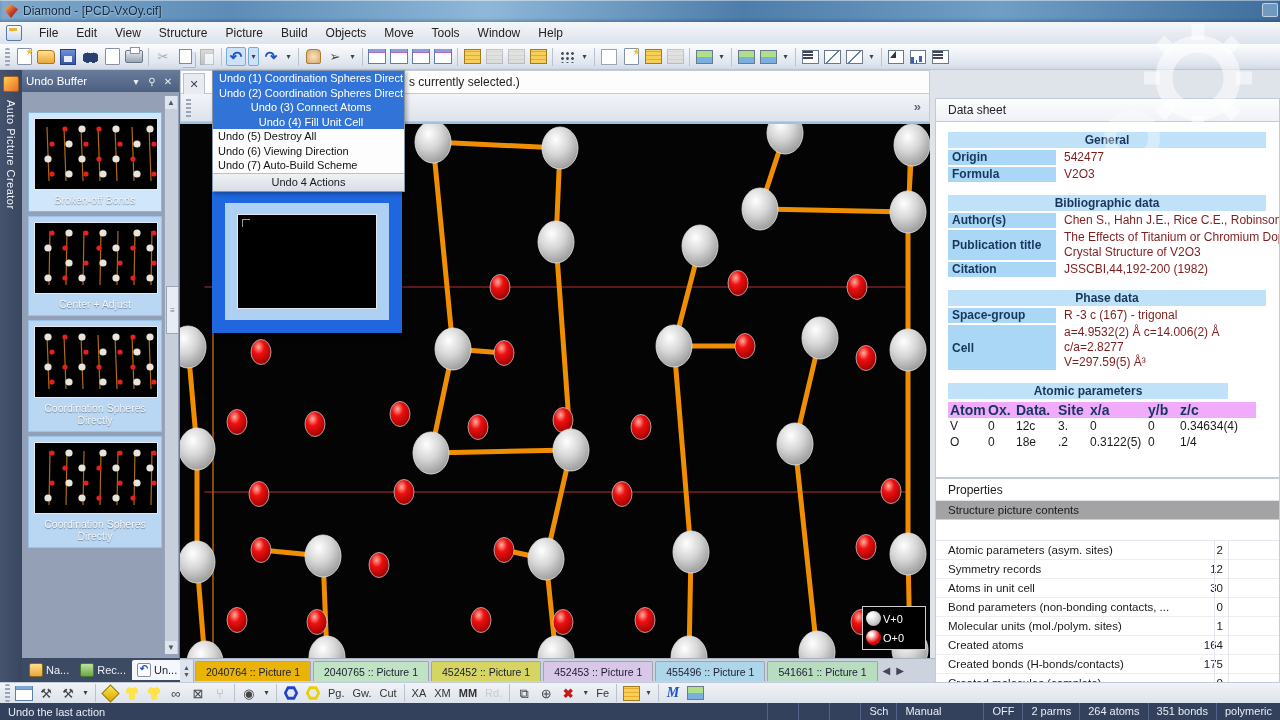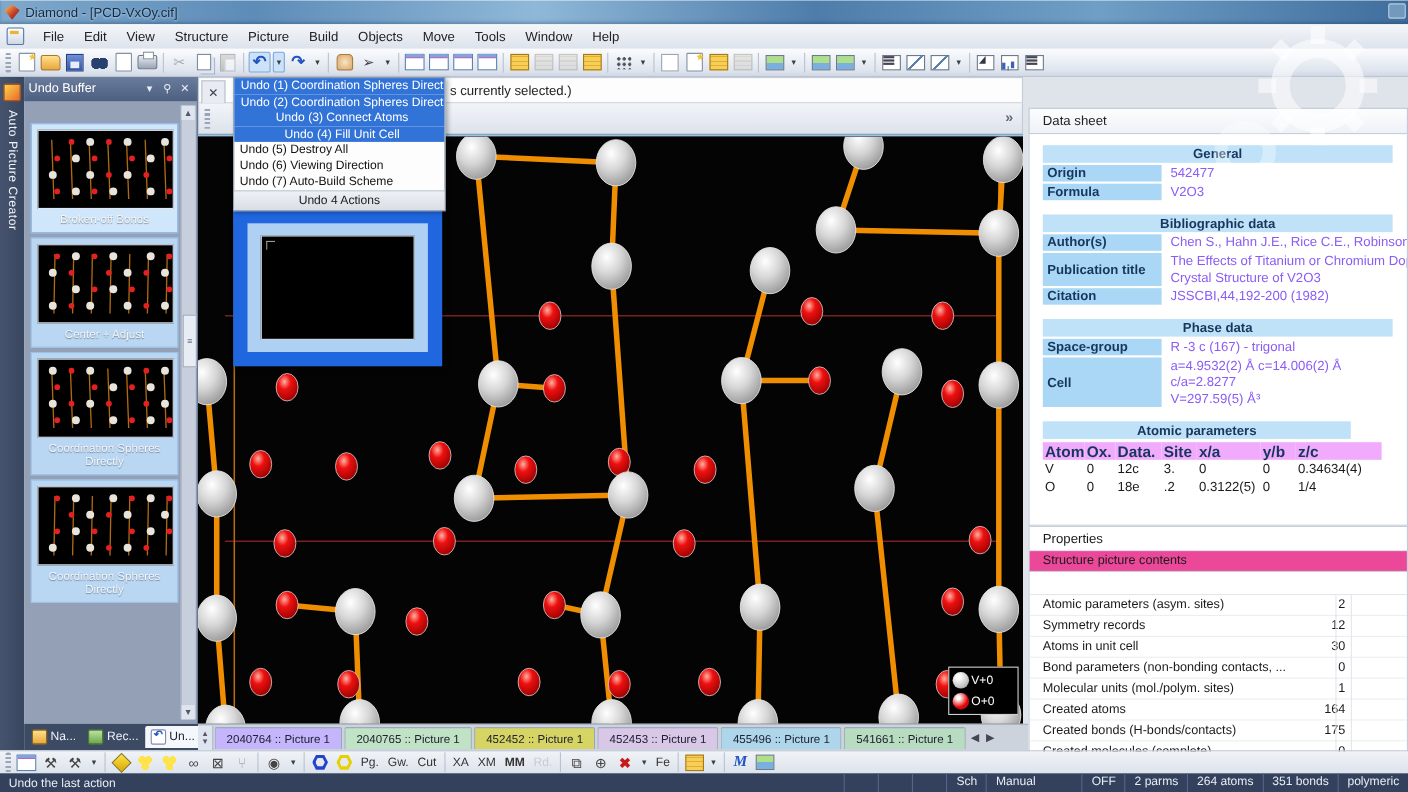--- a/index.html
+++ b/index.html
@@ -121,31 +121,31 @@
   
   #right-panel{left:935px;top:70px;width:345px;height:612px;background:#dfe3ea;}
   #ds-tab{position:absolute;left:0;top:28px;width:345px;height:24px;background:linear-gradient(#fcfdfe,#eef1f6);
      border:1px solid #c3cbd8;box-sizing:border-box;padding:4px 0 0 12px;font-size:12px;color:#222;}
   #ds-body{position:absolute;left:0;top:52px;width:345px;height:356px;background:#fff;border:1px solid #c3cbd8;
      border-top:none;box-sizing:border-box;overflow:hidden;padding:10px 0 0 12px;}
   .ds-section{margin-bottom:13px;width:318px;}
   .ds-head{background:#bfe2f8;color:#17365d;font-weight:bold;text-align:center;padding:1px 0;font-size:12px;}
   .ds-row{display:flex;margin-top:2px;}
   .ds-label{flex:0 0 100px;background:#a9d7f5;color:#17365d;font-weight:bold;padding:0 4px;font-size:12px;}
-  .ds-value{flex:1;padding:0 0 0 8px;font-size:12px;color:#8b5cf6;white-space:nowrap;}
+  .ds-value{flex:1;padding:0 0 0 8px;font-size:12px;color:#7f1d1d;white-space:nowrap;}
   .ds-value div{line-height:15px;}
   .ds-label.multi{display:flex;align-items:center;}
   #atomic{width:280px;}
   #atomic .ds-head{width:280px;}
   .at-table{display:grid;grid-template-columns:38px 28px 42px 32px 58px 32px 78px;margin-top:3px;}
   .at-h{background:#f0abfc;color:#17365d;font-weight:bold;font-size:14px;padding:0 2px;}
   .at-c{font-size:12px;padding:1px 2px;}
   #properties{position:absolute;left:0;top:408px;width:345px;height:272px;background:#fff;border:1px solid #c3cbd8;box-sizing:border-box;}
   #prop-title{padding:4px 0 3px 12px;font-size:12px;border-bottom:1px solid #dfe3ea;}
-  #prop-selector{padding:3px 0 3px 12px;font-size:11.5px;border-bottom:1px solid #c9d0da;background:#ec4899;}
+  #prop-selector{padding:3px 0 3px 12px;font-size:11.5px;border-bottom:1px solid #c9d0da;background:#a3a3a3;}
   #prop-headband{height:20px;border-bottom:1px solid #e3e6ec;position:relative;}
   .prop-row{display:flex;height:18px;align-items:center;border-bottom:1px solid #eceef2;}
   .prop-label{flex:0 0 230px;padding-left:12px;font-size:11.5px;color:#1a1a1a;white-space:nowrap;overflow:hidden;}
   .prop-value{flex:0 0 45px;text-align:right;font-size:11.5px;}
   .prop-vline{position:absolute;top:0;bottom:0;width:1px;background:#e3e6ec;}
 
   
   #undo-menu{left:212px;top:70px;width:191px;background:#fdfdfd;border:1px solid #8795a8;box-shadow:2px 2px 4px rgba(0,0,0,.3);z-index:60;}
   .um-item{height:14.5px;line-height:14.5px;font-size:11px;padding-left:5px;white-space:nowrap;overflow:hidden;color:#111;}
   .um-item.sel{background:#3273d8;color:#fff;text-align:center;}
@@ -607,21 +607,21 @@
           <div class="leg-dot" style="background: radial-gradient(circle at 35% 30%, rgb(255, 255, 255) 10%, rgb(230, 0, 0) 60%, rgb(85, 85, 85) 130%);"></div>
           <div class="leg-lab">O+0</div>
         </div>
       </div>
   </div>
   <div id="picture-tabs" class="abs">
     <div id="tab-spin">
         <span>▲</span>
         <span>▼</span>
       </div>
-  <div class="pic-tab" style="background: #c4b5fd;">2040764 :: Picture 1</div>
+  <div class="pic-tab" style="background: #eab308;">2040764 :: Picture 1</div>
       <div class="pic-tab" style="background: rgb(191, 227, 196);">2040765 :: Picture 1</div>
       <div class="pic-tab" style="background: rgb(214, 212, 99);">452452 :: Picture 1</div>
       <div class="pic-tab" style="background: rgb(217, 199, 232);">452453 :: Picture 1</div>
       <div class="pic-tab" style="background: rgb(174, 214, 234);">455496 :: Picture 1</div>
       <div class="pic-tab" style="background: rgb(183, 220, 192);">541661 :: Picture 1</div>
       <div class="tab-arrows">
         <span>◀</span>
         <span>▶</span>
       </div>
     </div>

